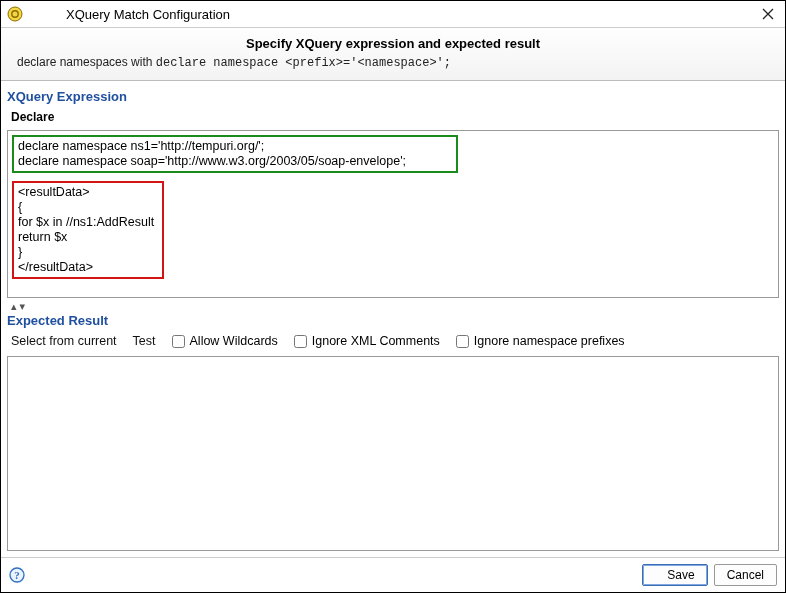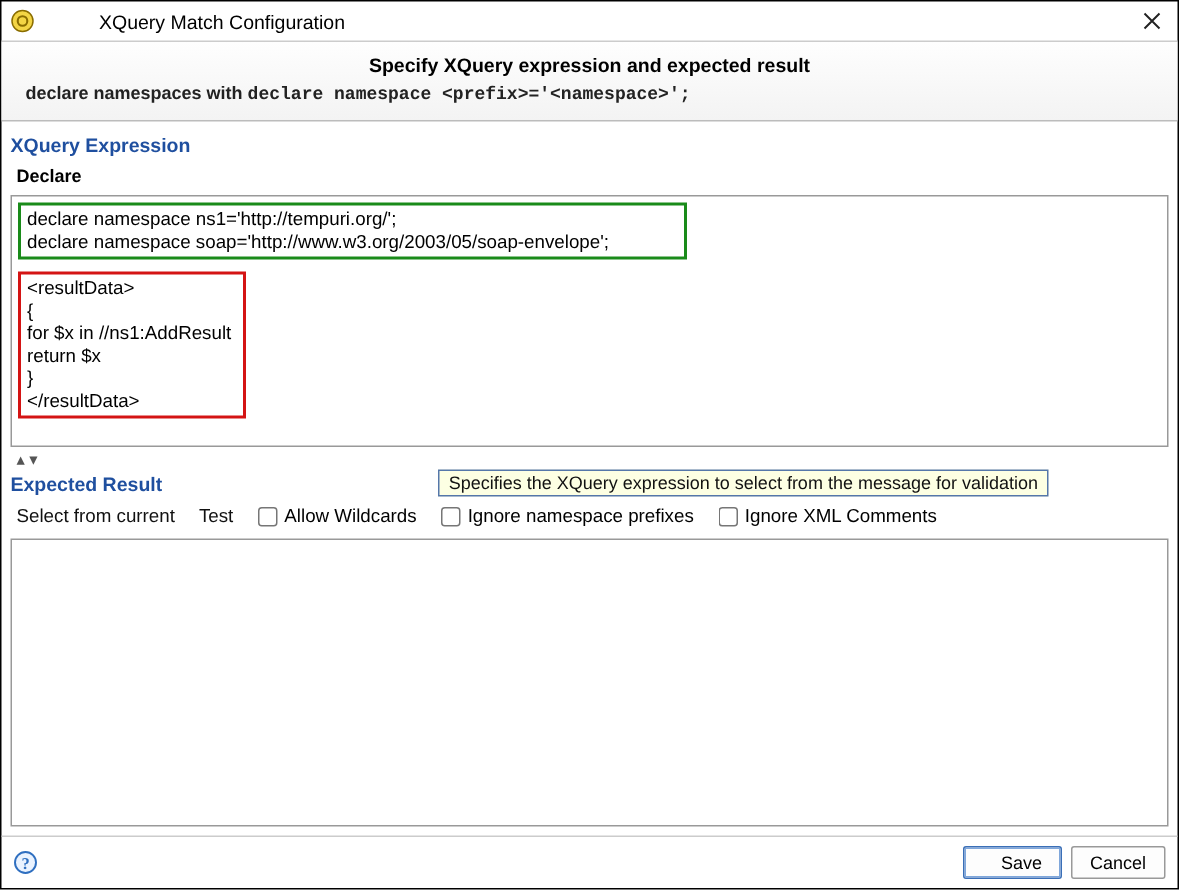--- a/index.html
+++ b/index.html
@@ -45,21 +45,20 @@
   .subheader .h1 {
     font-weight: bold;
     font-size: 13px;
     margin-bottom: 4px;
     text-align: center;
   }
   .subheader .hint {
     font-size: 12px;
     color: #222;
     padding-left: 6px;
-    font-weight: bold;
   }
   .mono { font-family: "Consolas", "Courier New", monospace; }
   .content {
     flex: 1;
     padding: 4px 6px 6px 6px;
     display: flex;
     flex-direction: column;
     gap: 0;
     min-height: 0;
   }
@@ -208,37 +207,36 @@
 }
 &lt;/resultData&gt;</div>
   </div>
 
   <div class="splitter">
     <span>▴ ▾</span>
   </div>
 
   <div class="section-row">
     <div class="section-label" style="margin:0">Expected Result</div>
-    <div class="tooltip">Specifies the XQuery expression to select from the message for validation</div>
   </div>
 
   <div class="toolbar">
     <span class="link-text">Select from current</span>
     <span class="link-text">Test</span>
     <label class="chk">
       <input type="checkbox" style="">
       <span>Allow Wildcards</span>
     </label>
     <label class="chk">
       <input type="checkbox" style="">
-      <span>Ignore namespace prefixes</span>
+      <span>Ignore XML Comments</span>
     </label>
     <label class="chk">
       <input type="checkbox" style="">
-      <span>Ignore XML Comments</span>
+      <span>Ignore namespace prefixes</span>
     </label>
   </div>
 
   <div class="result-area"></div>
 
 </div>
 
 <div class="footer">
   <span class="help-icon">
     <svg width="16" height="16" viewBox="0 0 16 16">

